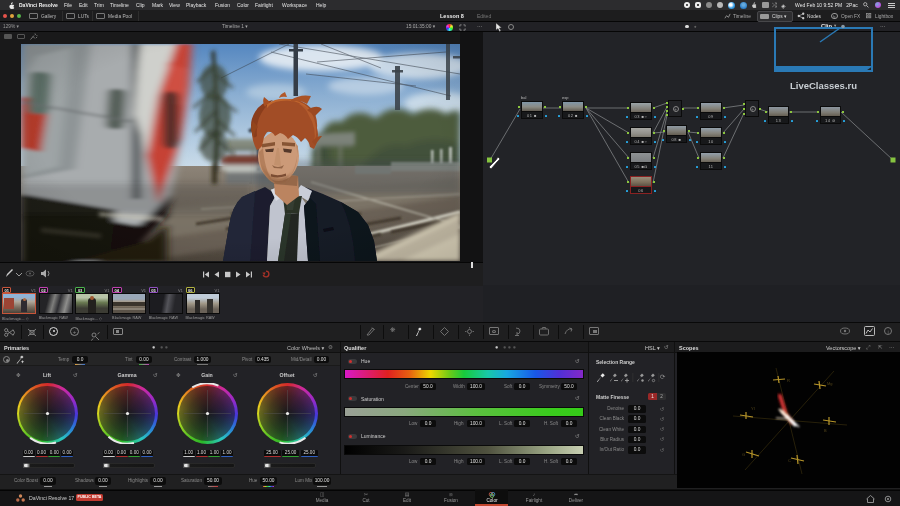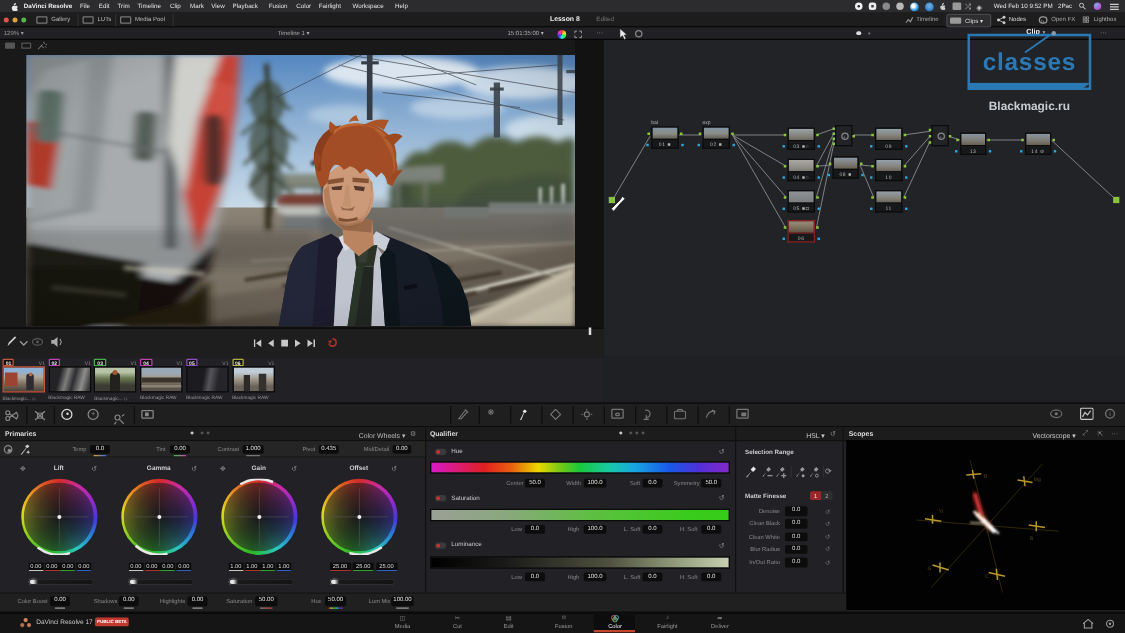--- a/index.html
+++ b/index.html
@@ -624,26 +624,25 @@
         <div class="nthumb" style="background:linear-gradient(180deg,#8c96a0,#7e7c74 60%,#665f53);"></div>
         <div class="nlabel">14 ⊘</div>
         <div class="gdot" style="left:-3px;top:5px;"></div>
         <div class="gdot" style="right:-3px;top:5px;"></div>
         <div class="bdot" style="left:-4px;top:14px;"></div>
         <div class="bdot" style="right:-4px;top:14px;"></div>
       </div>
 </div>
 <div class="abs" style="left:774px;top:27px;width:99px;height:45px;border:2px solid #2a79b5;" id="logo"></div>
 <div class="abs" style="left:774px;top:66px;width:99px;height:6px;background:#2a79b5;clip-path:polygon(0 0,100% 0,91% 100%,0 100%);"></div>
-<div class="txt" style="left:774px;top:39px;width:99px;text-align:center;font-size:19.5px;font-weight:bold;color:#2b79b4;letter-spacing:0.6px;">classes</div>
 <svg class="abs" style="left:774px;top:20px;" width="126" height="30" viewBox="0 0 126 30">
   <line x1="46" y1="22" x2="66" y2="8" stroke="#2a79b5" stroke-width="1.5"></line>
   <circle cx="69" cy="6.5" r="1.8" fill="#8899a6"></circle>
 </svg>
-<div class="txt" style="left:774px;top:80px;width:99px;text-align:center;font-size:9.5px;font-weight:bold;color:#c9ced3;">Blackmagic.ru</div>
+<div class="txt" style="left:774px;top:80px;width:99px;text-align:center;font-size:9.5px;font-weight:bold;color:#c9ced3;">LiveClasses.ru</div>
 
 <div class="abs" style="left:483px;top:285px;width:417px;height:37px;background:#1f2024;"></div>
 
 <div class="abs" style="left:0;top:322px;width:900px;height:20px;background:#1f1f20;border-top:1px solid #090909;border-bottom:1px solid #090909;"></div>
 <div id="paltoolbar">
 <style>
 .pticon{position:absolute;top:327px;font-size:6.5px;color:#808080;}
 .ptsep{position:absolute;top:325px;width:1px;height:14px;background:#0d0d0d;}
 </style>
   <svg class="abs" style="left:4px;top:327.5px" width="11" height="9" viewBox="0 0 11 9">

